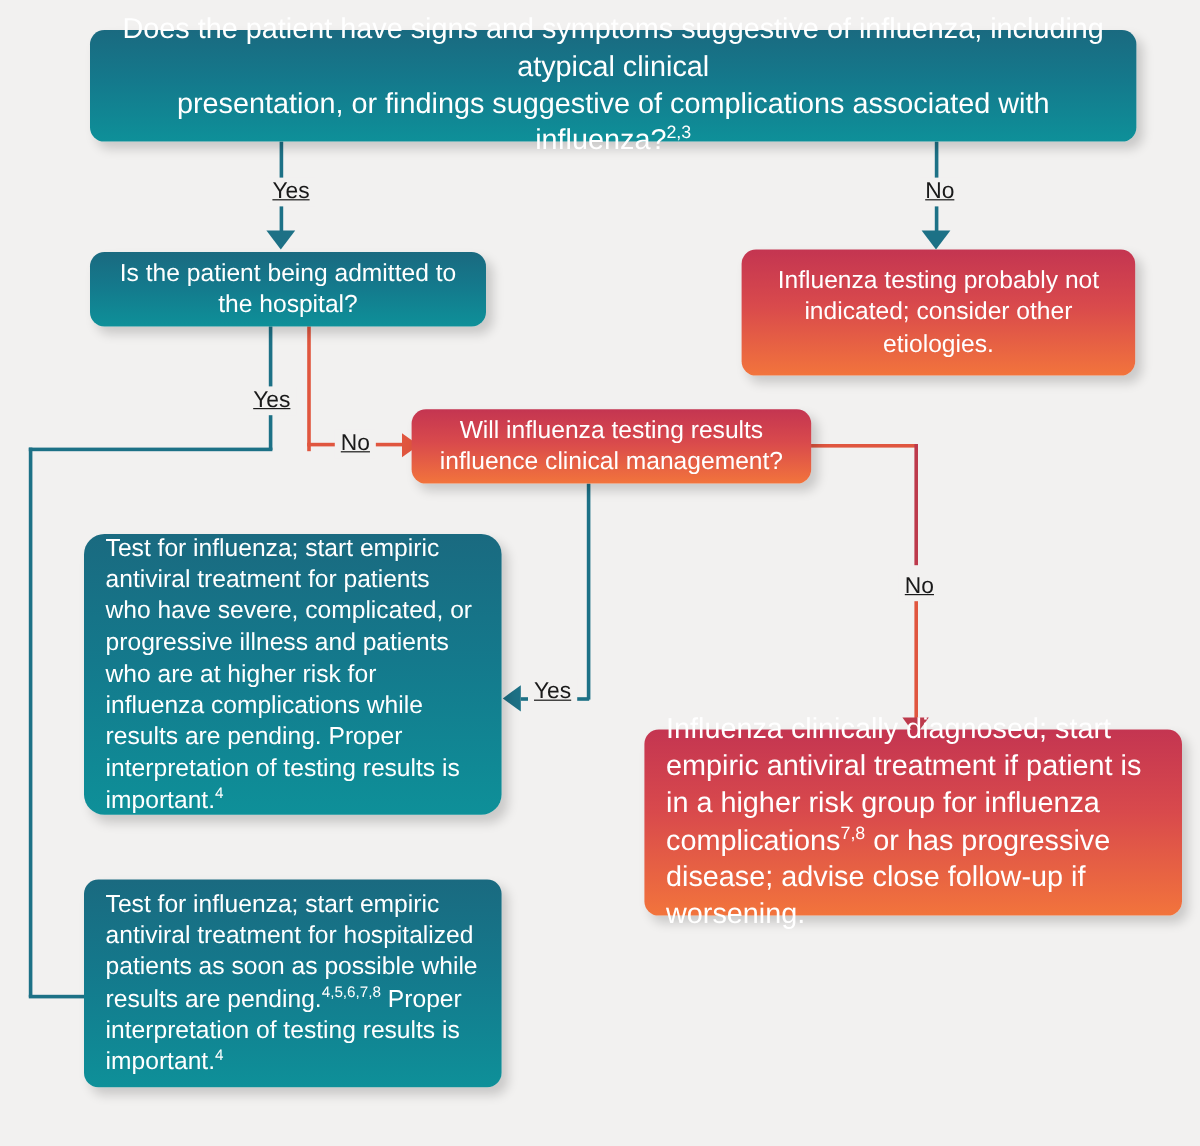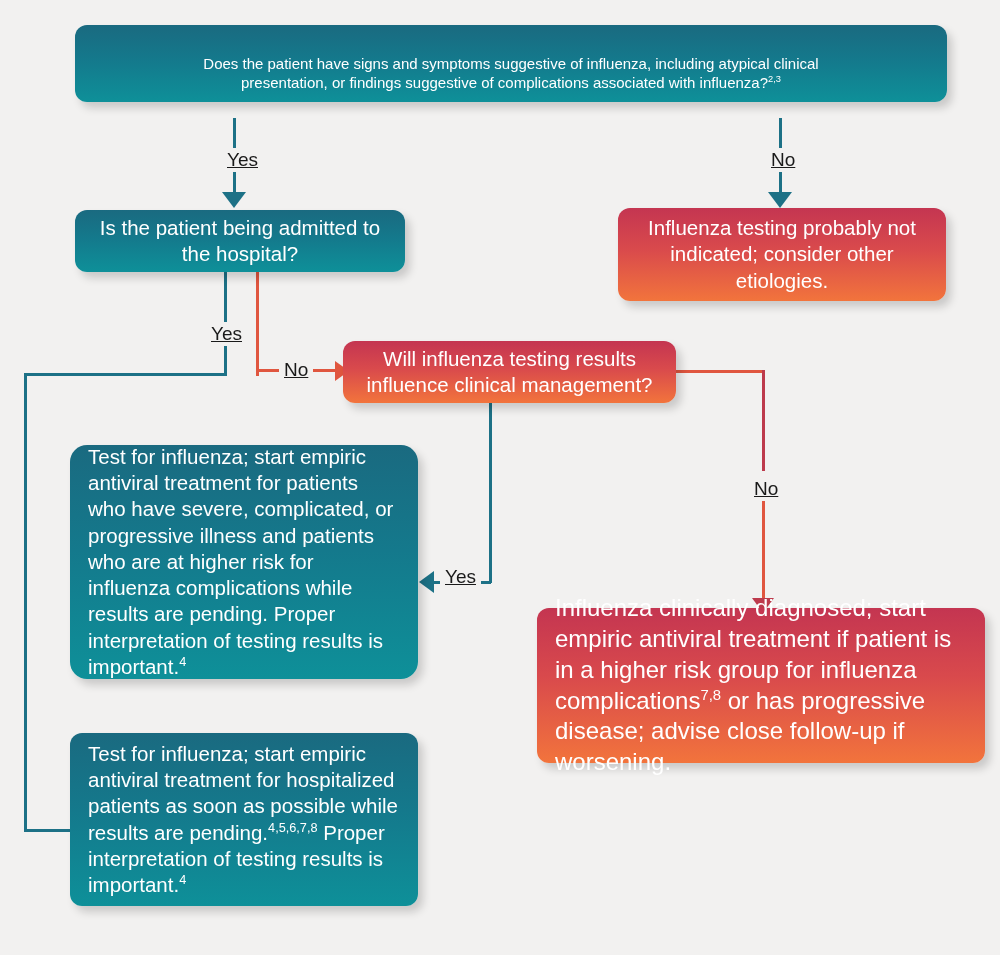--- a/index.html
+++ b/index.html
@@ -134,32 +134,32 @@
   <div class="line h teal-line" style="left:434px; top:581px; width:57px;"></div>
   <div class="arrow left-teal" style="left:419px; top:571px;"></div>
   <div class="edge-label" style="left:440px; top:565px;">Yes</div>
 
   <div class="line h red-line" style="left:672px; top:370px; width:93px;"></div>
   <div class="line v redd-line" style="left:762px; top:370px; height:101px;"></div>
   <div class="line v red-line" style="left:762px; top:500px; height:101px;"></div>
   <div class="arrow down-red" style="left:752px; top:598px;"></div>
   <div class="edge-label" style="left:749px; top:477px;">No</div>
 
-  <div class="node teal" style="left:75px; top:25px; width:872px; height:77px; font-size:15px;align-items:flex-end;">
+  <div class="node teal" style="left:75px; top:25px; width:872px; height:93px; font-size:24px;">
     <div>
       <span>Does the patient have signs and symptoms suggestive of influenza, including atypical clinical</span><br>
       <span>presentation, or findings suggestive of complications associated with influenza?</span><sup>2,3</sup>
     </div>
   </div>
 
   <div class="node teal" style="left:75px; top:210px; width:330px; height:62px; font-size:20.5px;">
     <span>Is the patient being admitted to the hospital?</span>
   </div>
 
-  <div class="node red" style="left:618px; top:208px; width:328px; height:93px; font-size:20.5px;">
+  <div class="node red" style="left:618px; top:208px; width:328px; height:105px; font-size:20.5px;">
     <span>Influenza testing probably not indicated; consider other etiologies.</span>
   </div>
 
   <div class="node red" style="left:343px; top:341px; width:333px; height:62px; font-size:20.5px;">
     <span>Will influenza testing results influence clinical management?</span>
   </div>
 
   <div class="node teal left-align" style="left:70px; top:445px; width:348px; height:234px; font-size:20.5px;border-radius:17px;">
     <div>
       <span>Test for influenza; start empiric antiviral treatment for patients who have severe, complicated, or progressive illness and patients who are at higher risk for influenza complications while results are pending.  Proper interpretation of testing results is important.</span><sup>4</sup>

